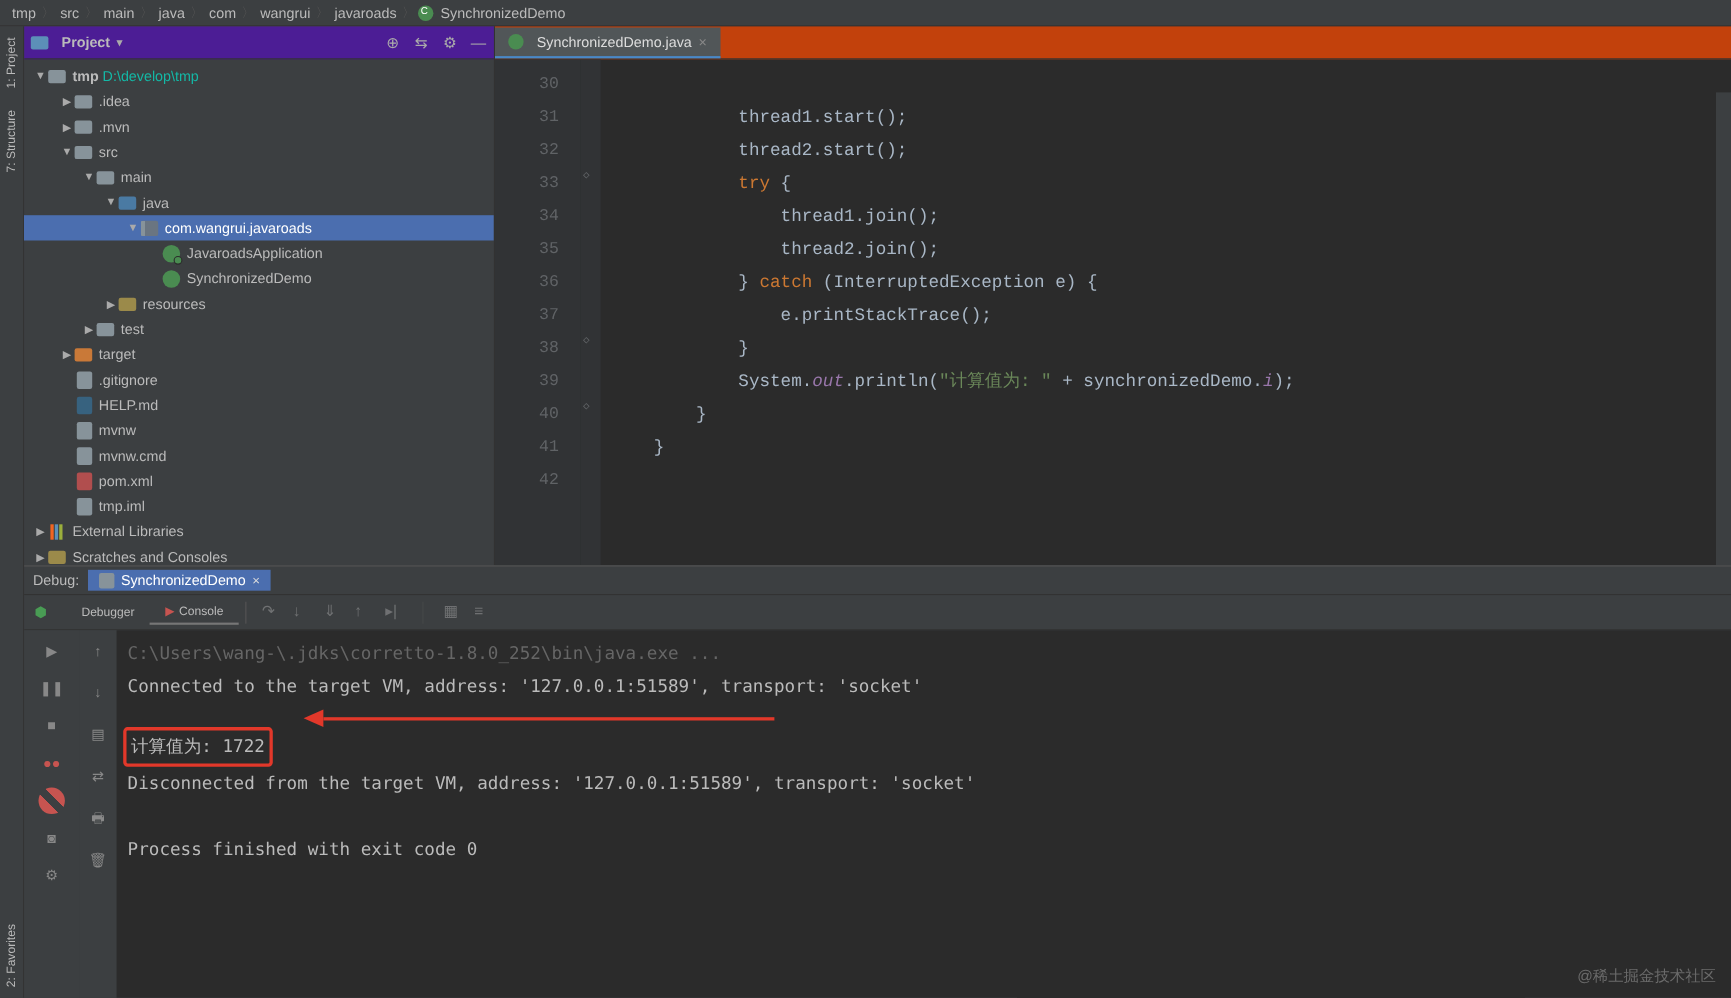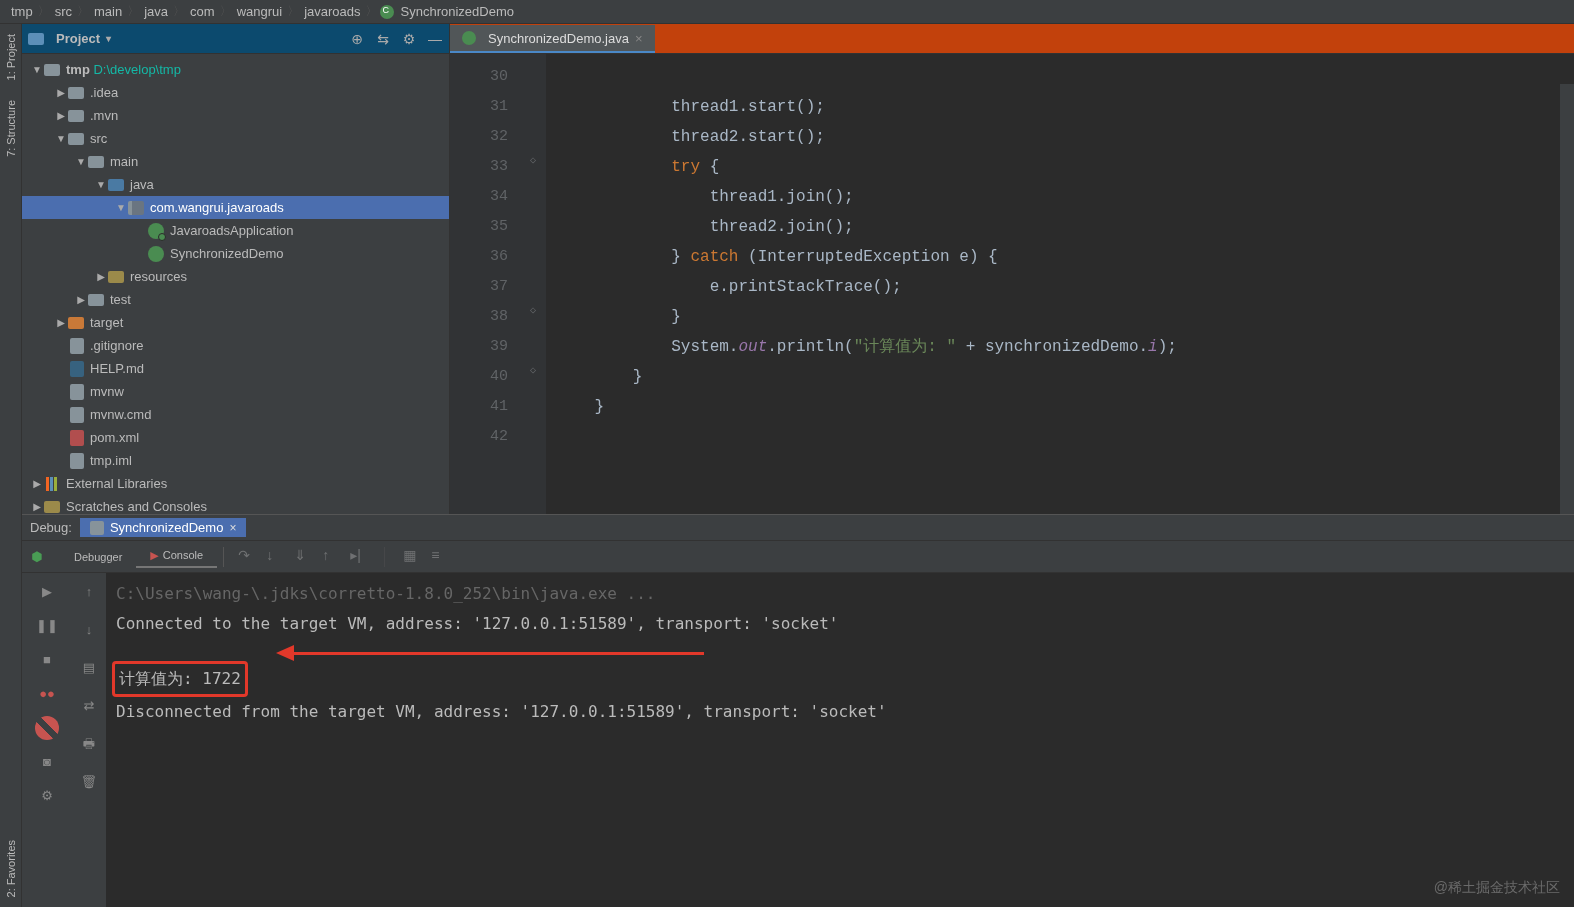--- a/index.html
+++ b/index.html
@@ -40,21 +40,21 @@
   .rail-tab {
     writing-mode: vertical-rl; transform: rotate(180deg);
     font-size:11px; color:#bbbbbb; padding:10px 2px; cursor:pointer;
   }
 
   
   .main-area { position:absolute; left:22px; top:24px; right:0; height:490px; display:flex; }
   .project-panel { width:428px; background:#3c3f41; border-right:1px solid #323232; display:flex;flex-direction:column;}
   .project-header {
     height:30px; display:flex; align-items:center; padding:0 6px;
-    background:#0c4a6e; border-bottom:1px solid #323232;
+    background:#4c1d95; border-bottom:1px solid #323232;
   }
   .proj-title { display:flex;align-items:center;gap:6px;flex:1;color:#bbbbbb;font-weight:bold;}
   .proj-icons { display:flex;gap:10px;align-items:center;}
   .proj-icon {width:16px;height:16px;color:#aaa;font-size:14px;text-align:center;line-height:16px;}
 
   .tree { flex:1; overflow:auto; padding-top:4px;}
   .tree-row {
     display:flex;align-items:center;height:23px;padding-left:8px;
     color:#bbbbbb;white-space:nowrap;
   }
@@ -348,17 +348,18 @@
     <div class="console">
       <div class="grey">C:\Users\wang-\.jdks\corretto-1.8.0_252\bin\java.exe ...</div>
       <div>Connected to the target VM, address: '127.0.0.1:51589', transport: 'socket'</div>
       <div style="position:relative">
         <span class="hl-box">计算值为: 1722</span>
         <span class="arrow-head" style="left:160px;top:6px"></span>
         <span class="arrow-line" style="left:178px;top:13px;width:410px"></span>
       </div>
       <div><span>Disconnected from the target VM, address: '127.0.0.1:51589', transport: 'socket'</span></div>
       <div>&nbsp;</div>
+      <div>Process finished with exit code 0</div>
     </div>
   </div>
 </div>
 
 <div class="watermark">@稀土掘金技术社区</div>
 
 </body></html>

